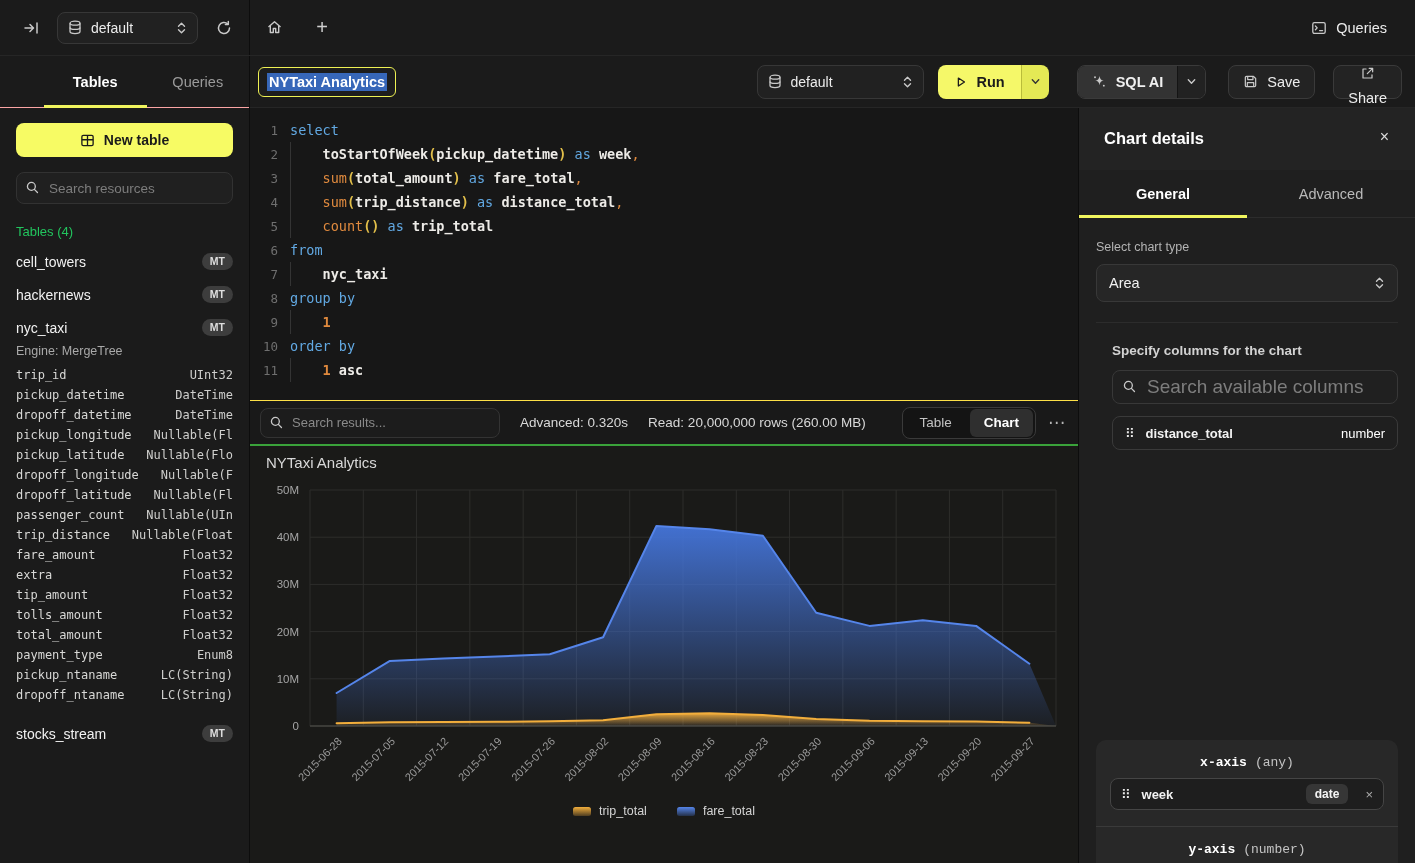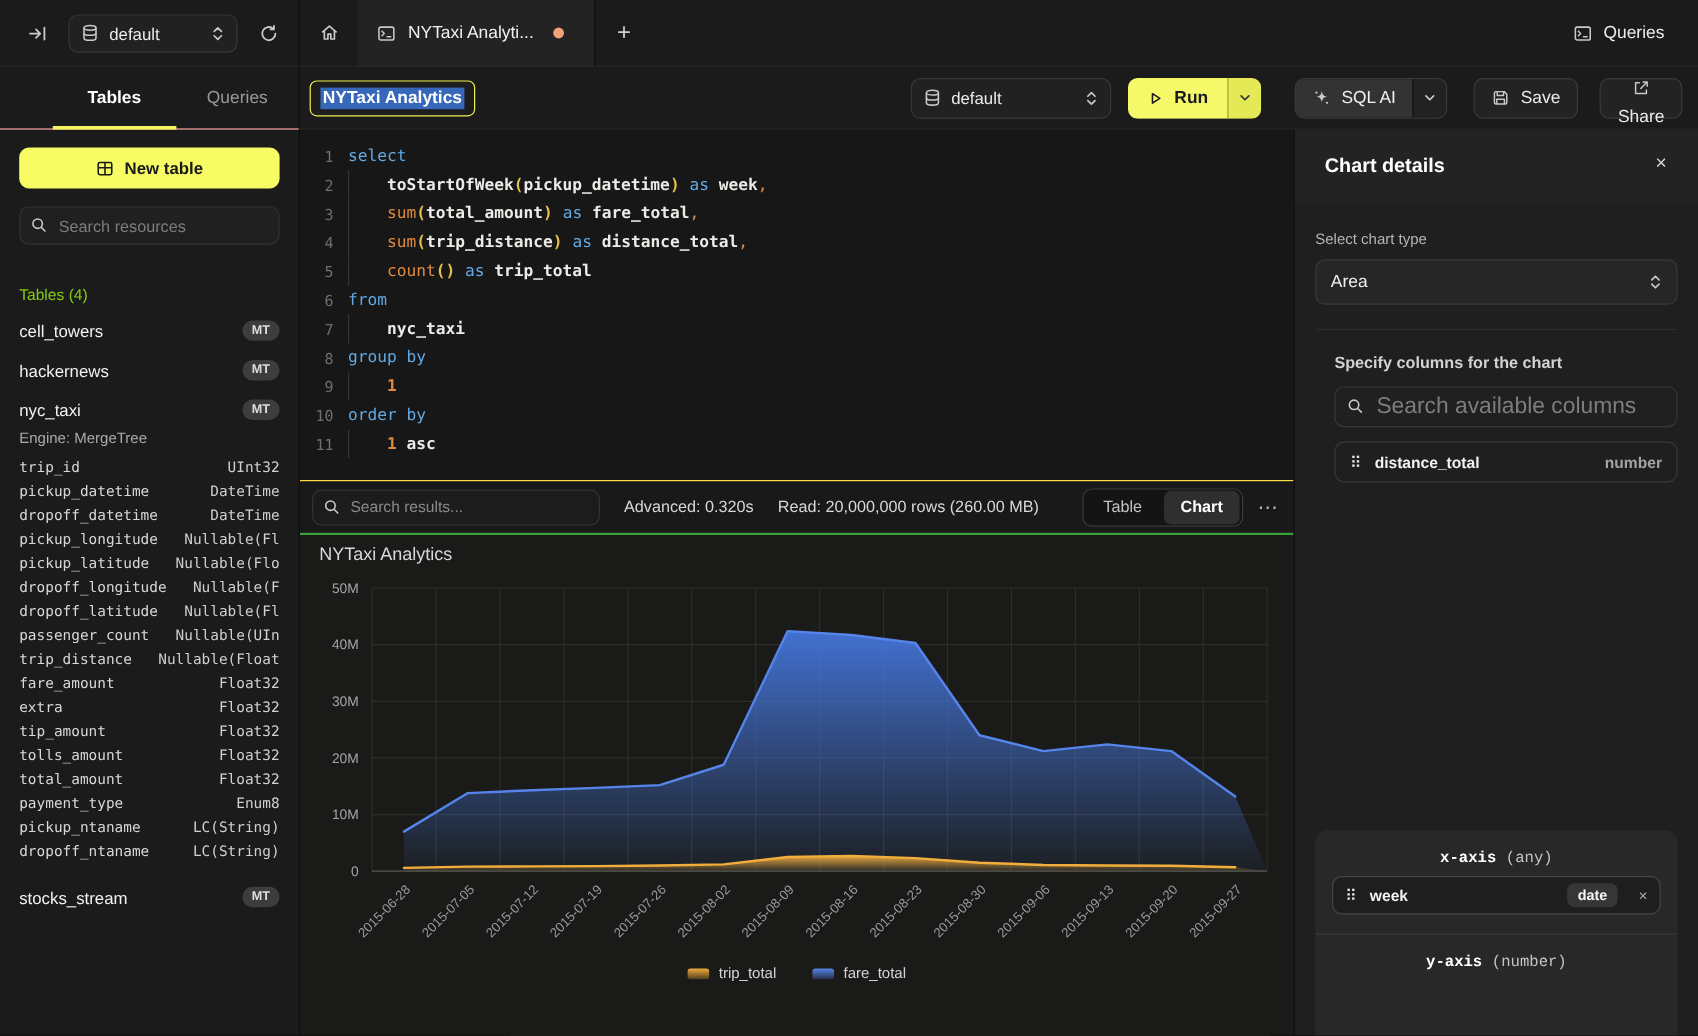--- a/index.html
+++ b/index.html
@@ -34,21 +34,21 @@
   .side-tab{flex:1;display:flex;align-items:center;justify-content:center;font-size:14.5px;color:#9a9a9a;position:relative;cursor:pointer;}
   .side-tab.active{color:#ffffff;font-weight:600;}
   .side-tab.active::after{content:"";position:absolute;left:0;right:0;bottom:-1px;height:3px;background:#f1f55e;}
   .new-table-btn{margin:15px 16px 0;height:34px;border-radius:8px;background:#f7fb64;color:#1a1a1a;
                  display:flex;align-items:center;justify-content:center;gap:9px;font-size:14px;font-weight:600;cursor:pointer;}
   .search-wrap{position:relative;margin:15px 16px 0;}
   .search-wrap .icon{position:absolute;left:9px;top:8px;}
   .search-input{width:100%;height:32px;background:#202020;border:1px solid #323232;border-radius:8px;
                 color:#e6e6e6;font-size:13.5px;padding:0 10px 0 32px;font-family:inherit;}
   .search-input::placeholder{color:#7d7d7d;}
-  .tables-label{margin:34px 16px 6px;font-size:13px;color:#84cc16;}
+  .tables-label{margin:20px 16px 6px;font-size:13px;color:#22c55e;}
   .tbl-row{display:flex;align-items:center;height:33px;padding:0 16px;cursor:pointer;}
   .tbl-name{font-size:14px;color:#f2f2f2;font-weight:500;flex:1;}
   .tbl-badge{background:#3d3d3d;color:#dedede;font-size:10.5px;font-weight:700;border-radius:9px;padding:3px 8px;line-height:1;}
   .tbl-engine{padding:0 16px 7px;font-size:12.5px;color:#a9a9a9;}
   .col-row{display:flex;justify-content:space-between;padding:0 16px;height:20px;align-items:center;
            font-family:"DejaVu Sans Mono","Liberation Mono",monospace;font-size:12px;}
   .col-name{color:#d8d8d6;}
   .col-type{color:#cfcfcd;}
   .tbl-gap{height:12px;}
 
@@ -56,21 +56,21 @@
   .query-header{position:absolute;left:250px;top:56px;width:1165px;height:52px;background:#1b1b1b;
                 border-bottom:1px solid #262626;display:flex;align-items:center;padding:0 13px 0 8px;}
   .title-box{display:flex;align-items:center;height:30px;padding:0 8px;border:1.5px solid #eef153;border-radius:6px;background:#1d1d1d;}
   .title-box .sel{background:#3767b9;color:#ffffff;font-size:14.5px;font-weight:700;padding:1px 2px;white-space:nowrap;}
   .hdr-db{margin-left:auto;width:167px;height:34px;}
   .btn-split{display:flex;height:34px;border-radius:8px;overflow:hidden;cursor:pointer;}
   .btn-run{margin-left:14px;}
   .btn-run .main{background:#f5f869;color:#1b1b1b;display:flex;align-items:center;gap:9px;padding:0 16px;font-size:14.5px;font-weight:600;}
   .btn-run .chev{background:#e4e955;border-left:1px solid #b9bd3a;width:28px;display:flex;align-items:center;justify-content:center;color:#333;}
   .btn-ai{margin-left:28px;border:1px solid #3a3a3a;}
-  .btn-ai .main{background:#333333;color:#f0f0f0;display:flex;align-items:center;gap:9px;padding:0 14px;font-size:14.5px;font-weight:400;}
+  .btn-ai .main{background:#333333;color:#f0f0f0;display:flex;align-items:center;gap:9px;padding:0 14px;font-size:14.5px;font-weight:700;}
   .btn-ai .chev{background:#222222;border-left:1px solid #141414;width:28px;display:flex;align-items:center;justify-content:center;color:#c9c9c9;}
   .btn-plain{display:flex;align-items:center;gap:9px;height:34px;padding:0 14px;background:#232323;
              border:1px solid #3a3a3a;border-radius:8px;font-size:14.5px;color:#ececec;font-weight:500;cursor:pointer;}
   .btn-save{margin-left:22px;}
   .btn-share{margin-left:18px;flex-direction:column;}
 
   
   .editor{position:absolute;left:250px;top:108px;width:828px;height:292px;background:#171717;padding-top:10px;overflow:hidden;}
   .code-line{display:flex;height:24px;align-items:center;font-family:"DejaVu Sans Mono","Liberation Mono",monospace;font-size:13.5px;}
   .gutter{width:28px;text-align:right;color:#6f6f6f;font-size:12.5px;flex:0 0 auto;}
@@ -124,21 +124,21 @@
   .columns-label{margin:20px 0 12px 16px;font-size:13.5px;color:#d2d2d2;font-weight:600;}
   .cols-search{position:relative;margin-left:16px;}
   .cols-search .icon{position:absolute;left:10px;top:9px;}
   .cols-search input{width:100%;height:34px;background:#202020;border:1px solid #383838;border-radius:8px;
                      color:#e6e6e6;font-size:19px;padding:0 10px 0 34px;font-family:inherit;}
   .cols-search input::placeholder{color:#7d7d7d;}
   .avail-row{margin:12px 0 0 16px;height:34px;background:#1f1f1f;border:1px solid #3a3a3a;border-radius:8px;
              display:flex;align-items:center;gap:11px;padding:0 12px;cursor:grab;}
   .drag-handle{color:#e8e8e8;font-size:13px;line-height:1;}
   .avail-name{font-size:13px;font-weight:700;color:#f2f2f2;}
-  .avail-type{margin-left:auto;font-size:13px;font-weight:700;color:#a3a3a3;}
+  .avail-type{margin-left:auto;font-size:13px;font-weight:400;color:#ffffff;}
 
   .axis-card{position:absolute;left:17px;right:17px;top:500px;height:228px;background:#282828;border-radius:10px;overflow:hidden;}
   .axis-section{padding:6px 14px 12px;}
   .axis-section.first{border-bottom:1px solid #3a3a3a;padding-bottom:16px;}
   .axis-head{height:32px;display:flex;align-items:center;justify-content:center;gap:8px;font-family:Liberation Mono, monospace;}
   .axis-title{font-size:13px;font-weight:700;color:#ffffff;}
   .axis-hint{font-size:13px;color:#c4c4c4;}
   .axis-row{height:32px;background:#1e1e1e;border:1px solid #454545;border-radius:8px;
             display:flex;align-items:center;gap:11px;padding:0 10px;margin-bottom:8px;cursor:grab;}
   .axis-name{font-size:13px;font-weight:700;color:#f2f2f2;}
@@ -179,30 +179,20 @@
         </svg>
       </span>
     </div>
     <div class="tab-home">
       <span class="icon">
         <svg width="17" height="17" viewBox="0 0 17 17" fill="none" stroke="currentColor" stroke-width="1.4" stroke-linejoin="round">
           <path d="M2.5 8L8.5 2.7 14.5 8"></path>
           <path d="M4.3 6.8v6.7h3v-4h2.4v4h3V6.8"></path>
         </svg>
       </span>
-    </div>
-    <div class="tab">
-      <span class="icon">
-        <svg width="16" height="16" viewBox="0 0 16 16" fill="none" stroke="currentColor" stroke-width="1.3" stroke-linecap="round" stroke-linejoin="round">
-          <rect x="1.8" y="2.6" width="12.4" height="10.8" rx="1.6"></rect>
-          <path d="M4.4 6l1.8 1.9-1.8 1.9M8.6 10.6h3"></path>
-        </svg>
-      </span>
-      <span class="tab-label">NYTaxi Analyti...</span>
-      <span class="dirty-dot"></span>
     </div>
     <div class="tab-new">+</div>
     <div class="tb-spacer"></div>
     <div class="queries-btn">
       <span class="icon">
         <svg width="16" height="16" viewBox="0 0 16 16" fill="none" stroke="currentColor" stroke-width="1.3" stroke-linecap="round" stroke-linejoin="round">
           <rect x="1.8" y="2.6" width="12.4" height="10.8" rx="1.6"></rect>
           <path d="M4.4 6l1.8 1.9-1.8 1.9M8.6 10.6h3"></path>
         </svg>
       </span>
@@ -539,20 +529,28 @@
           <span class="legend-label">fare_total</span>
         </div>
       </div>
   </div>
 
   <div class="right-panel">
     <div class="panel-header">
       <span class="panel-title">Chart details</span>
       <span class="panel-close">×</span>
     </div>
+    <div class="panel-tabs">
+      <div class="panel-tab active">
+          <span>General</span>
+        </div>
+      <div class="panel-tab">
+          <span>Advanced</span>
+        </div>
+    </div>
     <div class="panel-body">
       <div class="label-sm">Select chart type</div>
       <div class="select-control">
         <span>Area</span>
         <span class="icon">
           <svg width="11" height="14" viewBox="0 0 11 14" fill="none" stroke="currentColor" stroke-width="1.4" stroke-linecap="round" stroke-linejoin="round">
             <path d="M2.5 5.2L5.5 2.2l3 3M2.5 8.8l3 3 3-3"></path>
           </svg>
         </span>
       </div>

